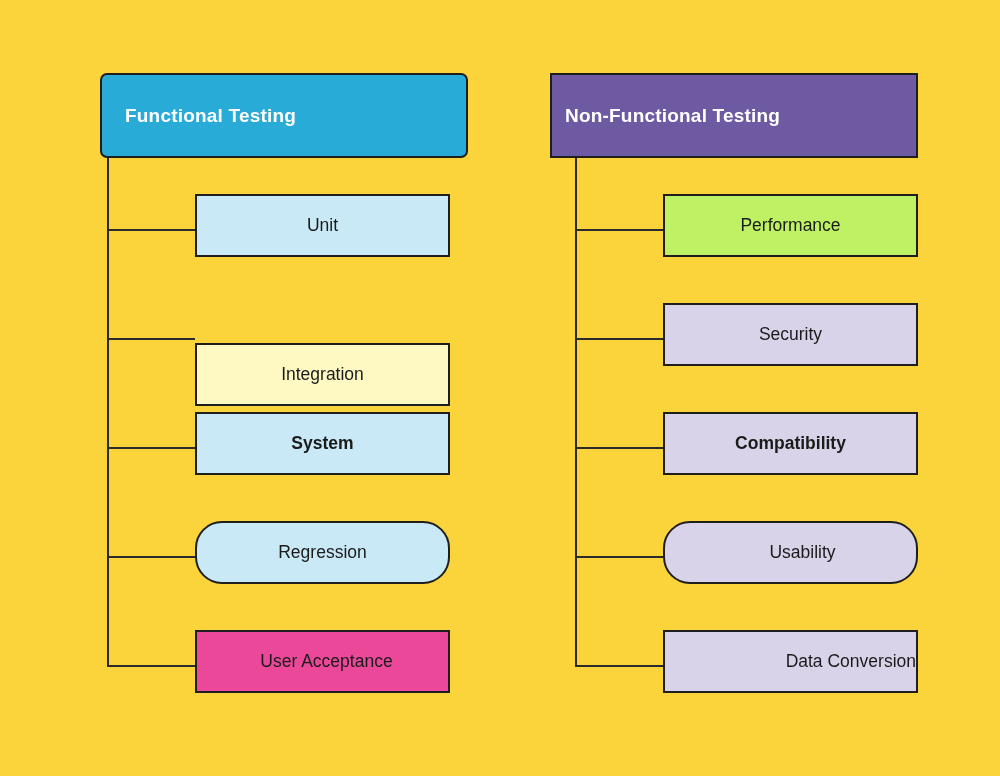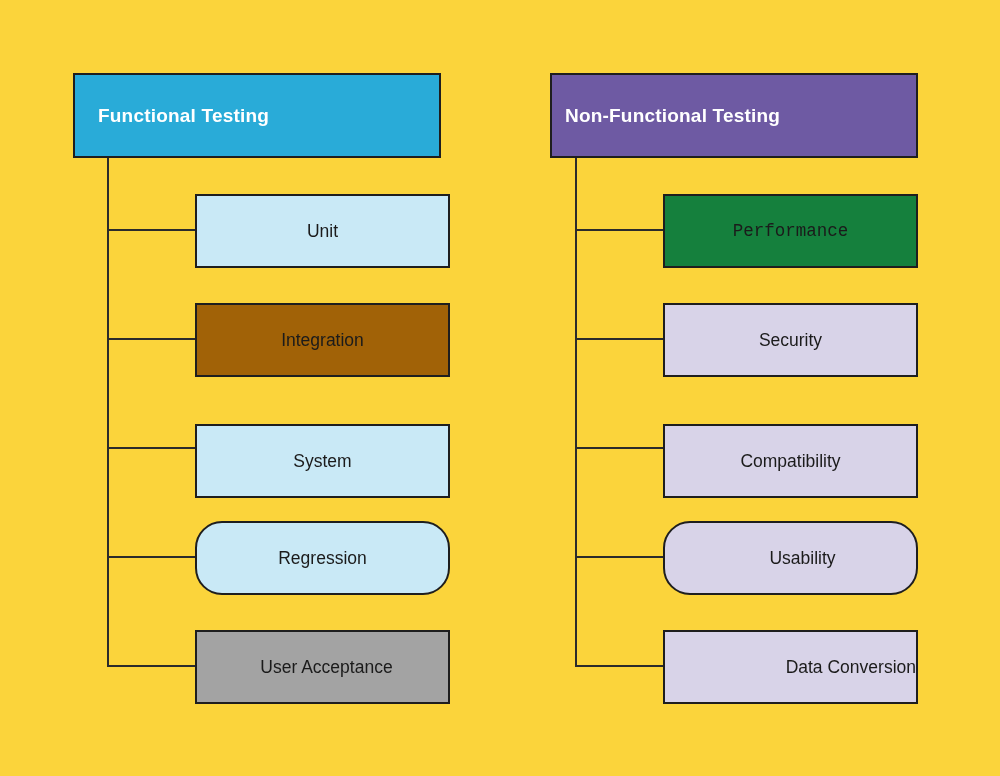--- a/index.html
+++ b/index.html
@@ -24,46 +24,46 @@
     width: 368px;
     height: 85px;
     padding-left: 23px;
     font-size: 19px;
     font-weight: 700;
     color: #ffffff;
     letter-spacing: 0.2px;
   }
   .child-node {
     width: 255px;
-    height: 74px;
+    height: 63px;
     justify-content: center;
     font-size: 17.5px;
     color: #1b1b1b;
   }
   .line {
     position: absolute;
     background: #2b2b2b;
   }
   .vline { width: 2px; }
   .hline { height: 2px; }
 
   
-  .col-left  .header-node { left: 73px; }
+  .col-left  .header-node { left: 100px; border-radius: 7px; }
   .col-right .header-node { left: 550px; }
   .col-left  .child-node  { left: 195px; }
   .col-right .child-node  { left: 663px; }
   .col-left  .vline  { left: 107px; top: 158px; height: 509px; }
   .col-right .vline  { left: 575px; top: 158px; height: 509px; }
   .col-left  .hline  { left: 107px; width: 88px; }
   .col-right .hline  { left: 575px; width: 88px; }
 
   .header-node { top: 73px; }
   .row-0 { top: 194px; }
   .row-1 { top: 303px; }
-  .row-2 { top: 424px; }
+  .row-2 { top: 412px; font-weight: bold; }
   .row-3 { top: 521px; border-radius: 27px; }
   .row-4 { top: 630px; }
   .branch-0 { top: 229px; }
   .branch-1 { top: 338px; }
   .branch-2 { top: 447px; }
   .branch-3 { top: 556px; }
   .branch-4 { top: 665px; }
 </style>
 </head>
 <body>
@@ -78,47 +78,47 @@
     <div class="line hline branch-3"></div>
     <div class="line hline branch-4"></div>
 
     <div class="node header-node" style="background-color: rgb(41, 171, 216);">
       <span>Functional Testing</span>
     </div>
 
     <div class="node child-node row-0" style="background-color: rgb(201, 233, 246);">
       <span>Unit</span>
     </div>
-    <div class="node child-node row-1" style="background-color: #a16207;">
+    <div class="node child-node row-1" style="background-color: #fef9c3; margin-top: 40px;">
       <span>Integration</span>
     </div>
     <div class="node child-node row-2" style="background-color: rgb(201, 233, 246);">
       <span>System</span>
     </div>
     <div class="node child-node row-3" style="background-color: rgb(201, 233, 246);">
       <span>Regression</span>
     </div>
-    <div class="node child-node row-4" style="background-color: #a3a3a3; padding-left: 8px;">
+    <div class="node child-node row-4" style="background-color: #ec4899; padding-left: 8px;">
       <span>User Acceptance</span>
     </div>
   </div>
 
   <div class="col-right">
     <div class="line vline"></div>
     <div class="line hline branch-0"></div>
     <div class="line hline branch-1"></div>
     <div class="line hline branch-2"></div>
     <div class="line hline branch-3"></div>
     <div class="line hline branch-4"></div>
 
     <div class="node header-node" style="background-color: rgb(110, 90, 163); padding-left: 13px;">
       <span>Non-Functional Testing</span>
     </div>
 
-    <div class="node child-node row-0" style="background-color: #15803d; font-family: Liberation Mono, monospace;">
+    <div class="node child-node row-0" style="background-color: #bef264;">
       <span>Performance</span>
     </div>
     <div class="node child-node row-1" style="background-color: rgb(216, 211, 232); text-align: center;">
       <span>Security</span>
     </div>
     <div class="node child-node row-2" style="background-color: rgb(216, 211, 232);">
       <span>Compatibility</span>
     </div>
     <div class="node child-node row-3" style="background-color: rgb(216, 211, 232); padding-left: 24px;">
       <span>Usability</span>

